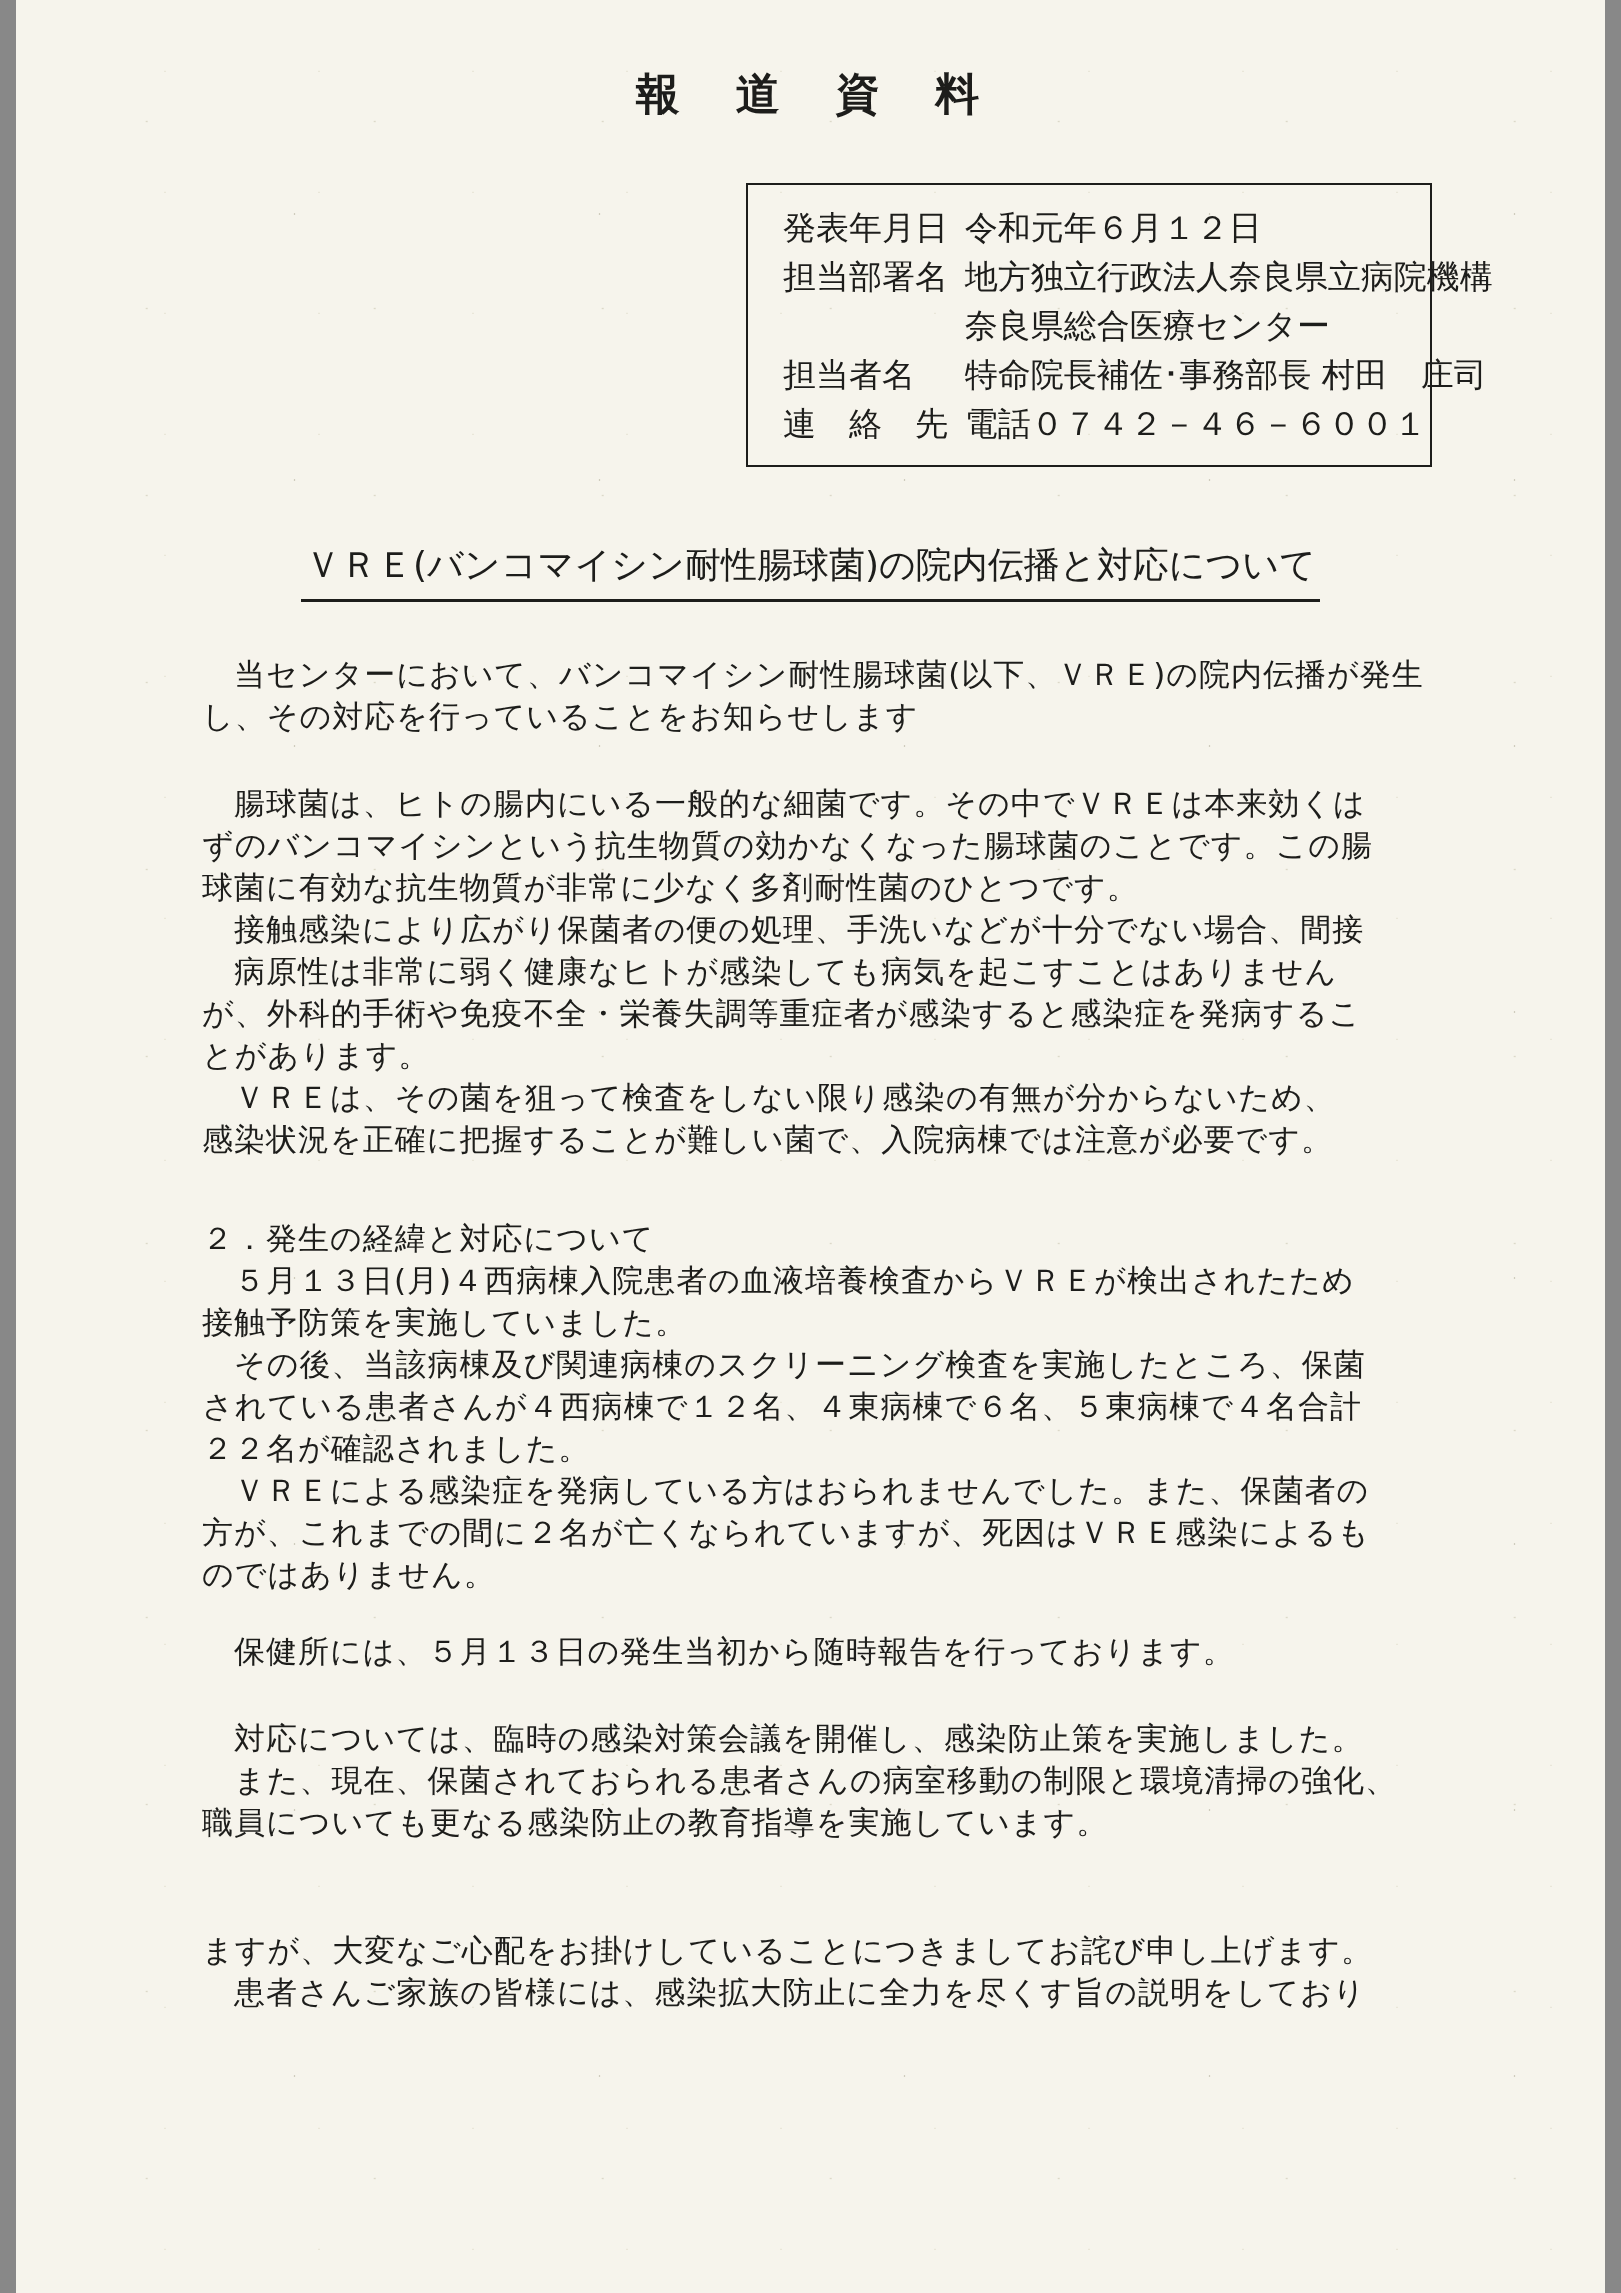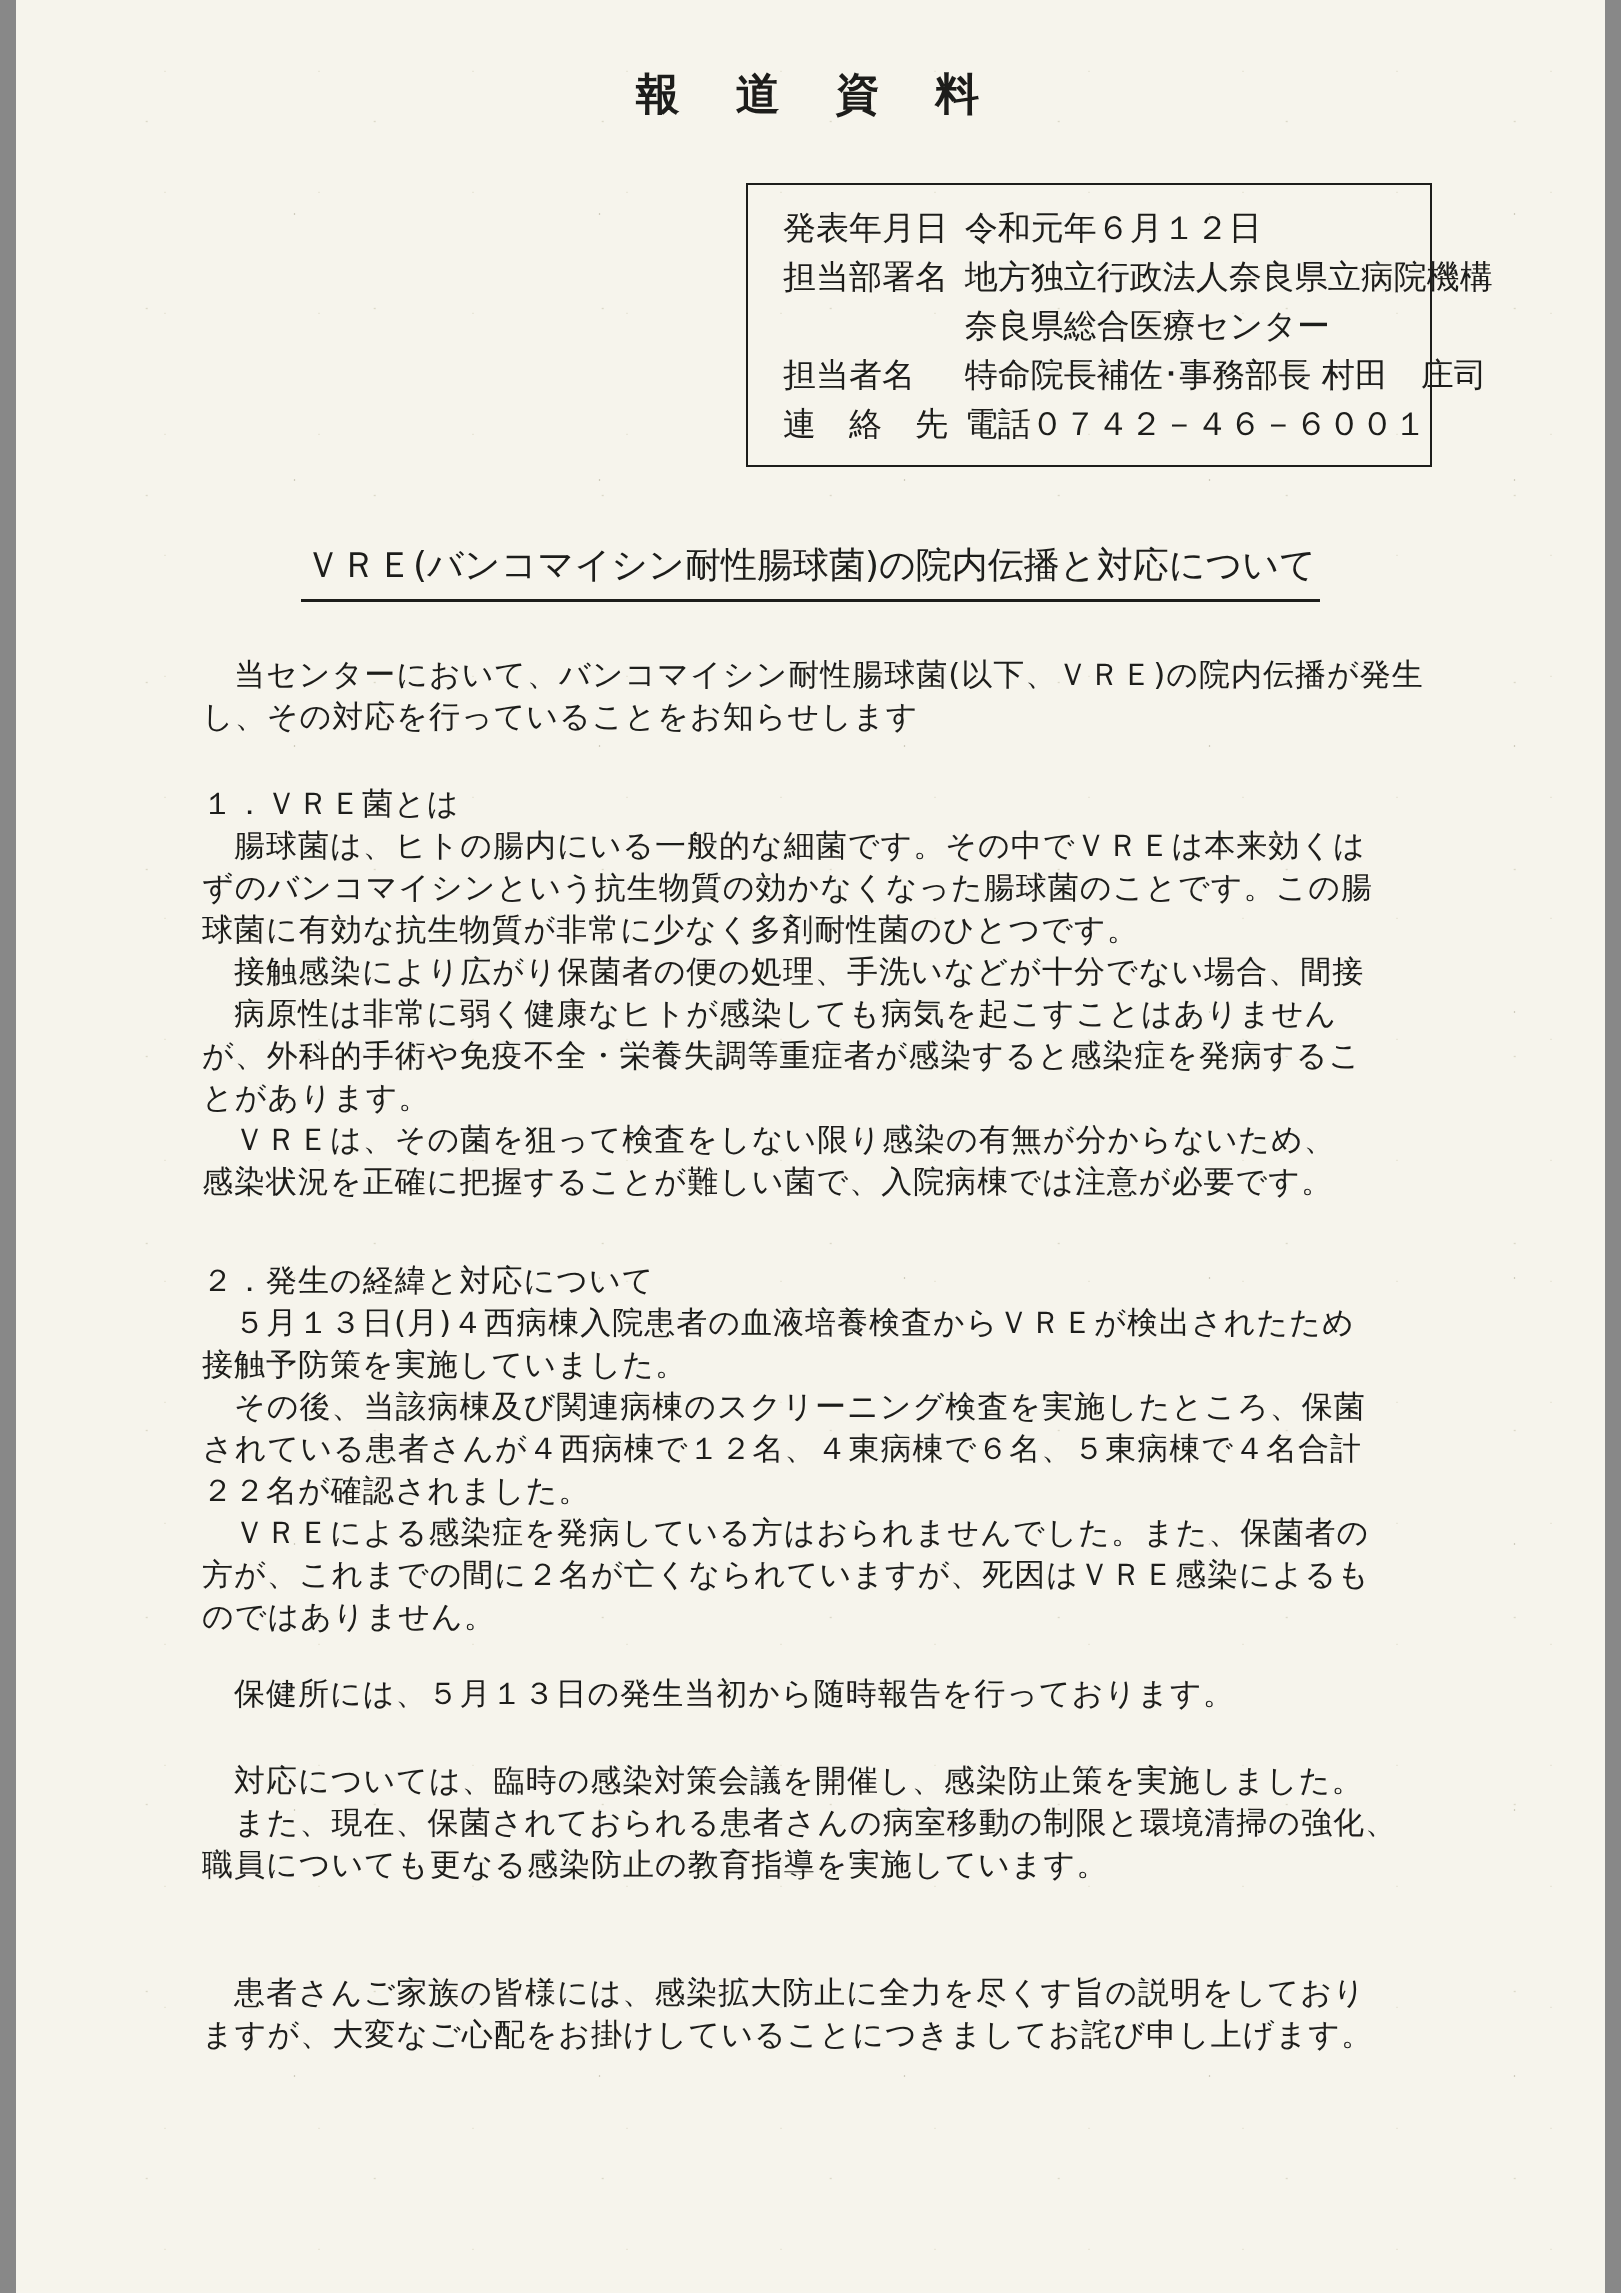--- a/index.html
+++ b/index.html
@@ -93,21 +93,20 @@
     <span class="doc-heading">ＶＲＥ(バンコマイシン耐性腸球菌)の院内伝播と対応について</span>
   </div>
 
   <div class="body-text">
     <div id="intro">
         <div class="text-line">　当センターにおいて、バンコマイシン耐性腸球菌(以下、ＶＲＥ)の院内伝播が発生</div>
         <div class="text-line">し、その対応を行っていることをお知らせします</div>
       </div>
     <div id="sections">
         <div class="section">
-          <div class="section-heading">１．ＶＲＥ菌とは</div>
           <div class="paragraph">
             <div class="text-line">　腸球菌は、ヒトの腸内にいる一般的な細菌です。その中でＶＲＥは本来効くは</div>
             <div class="text-line">ずのバンコマイシンという抗生物質の効かなくなった腸球菌のことです。この腸</div>
             <div class="text-line">球菌に有効な抗生物質が非常に少なく多剤耐性菌のひとつです。</div>
           </div>
           <div class="paragraph">
             <div class="text-line">　接触感染により広がり保菌者の便の処理、手洗いなどが十分でない場合、間接</div>
           </div>
           <div class="paragraph">
             <div class="text-line">　病原性は非常に弱く健康なヒトが感染しても病気を起こすことはありません</div>
@@ -139,21 +138,21 @@
             <div class="text-line">　保健所には、５月１３日の発生当初から随時報告を行っております。</div>
           </div>
           <div class="paragraph" style="margin-top: 45px;">
             <div class="text-line">　対応については、臨時の感染対策会議を開催し、感染防止策を実施しました。</div>
           </div>
           <div class="paragraph">
             <div class="text-line">　また、現在、保菌されておられる患者さんの病室移動の制限と環境清掃の強化、</div>
             <div class="text-line">職員についても更なる感染防止の教育指導を実施しています。</div>
           </div>
           <div class="paragraph" style="margin-top: 86px;">
+            <div class="text-line">ますが、大変なご心配をお掛けしていることにつきましてお詫び申し上げます。</div>
             <div class="text-line">　患者さんご家族の皆様には、感染拡大防止に全力を尽くす旨の説明をしており</div>
-            <div class="text-line">ますが、大変なご心配をお掛けしていることにつきましてお詫び申し上げます。</div>
           </div>
         </div>
       </div>
   </div>
 
 </div>
 
 
 </body></html>

